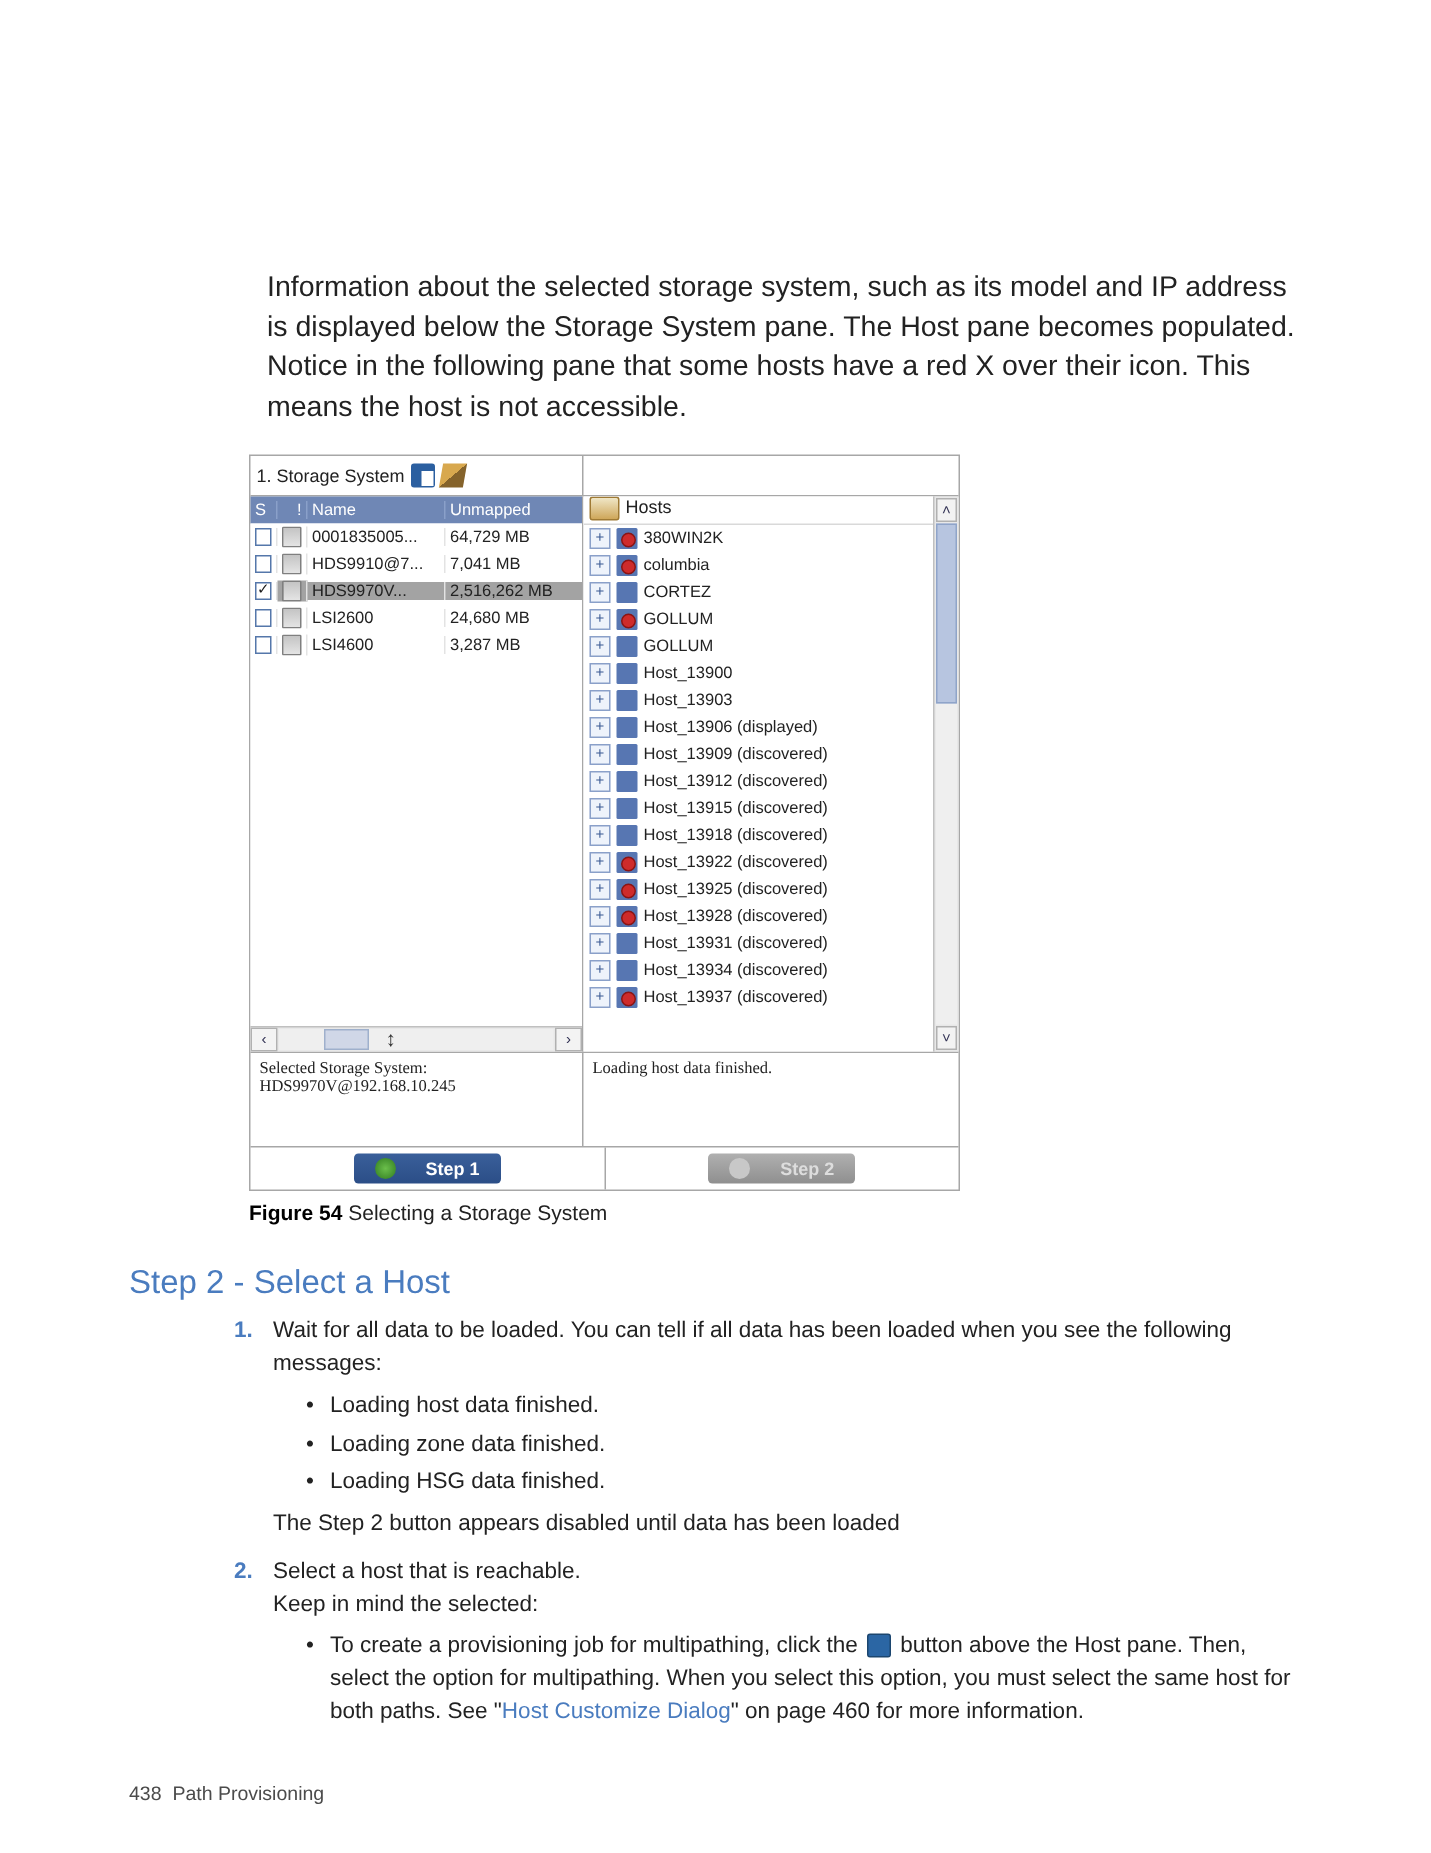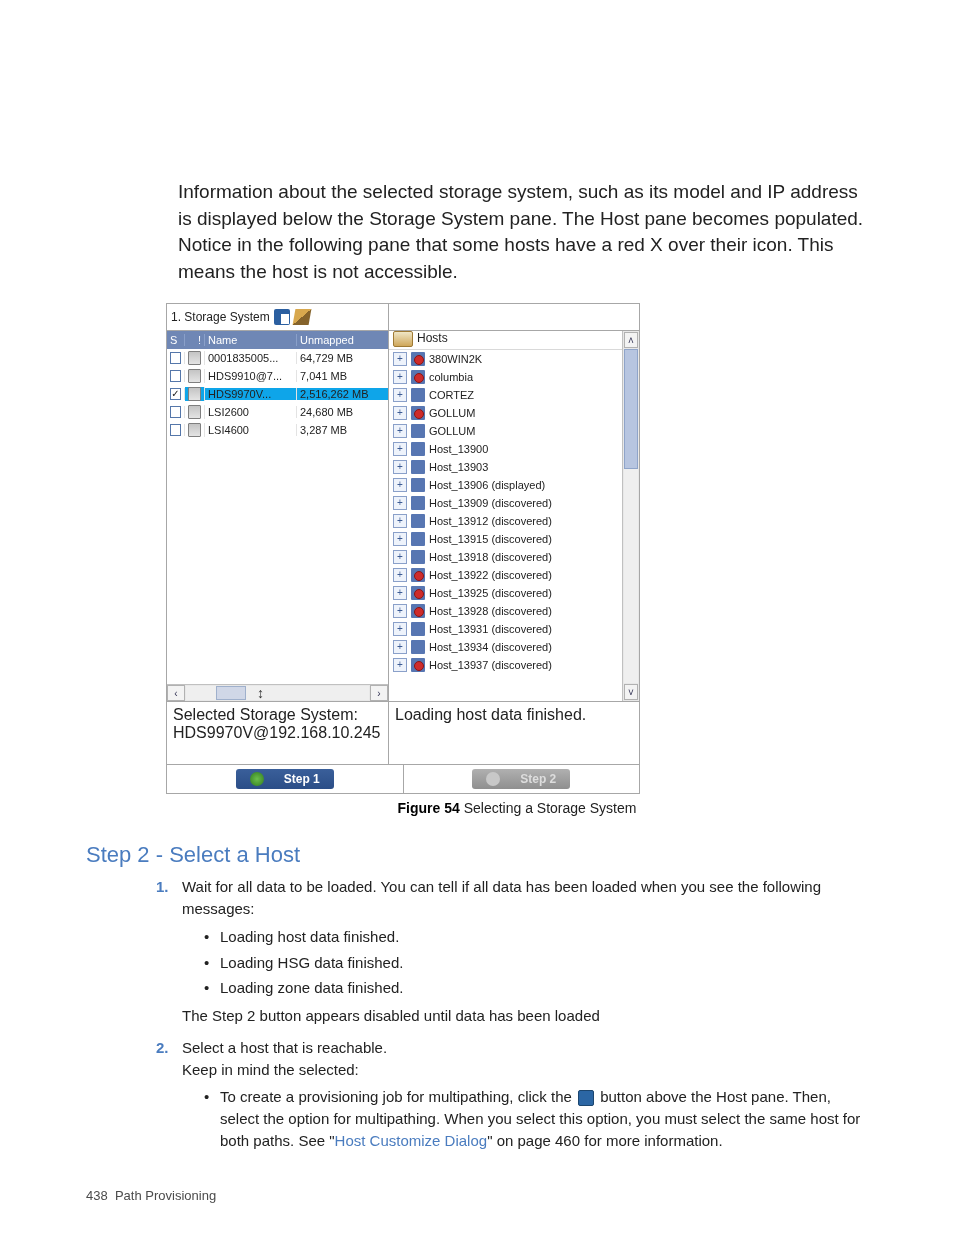--- a/index.html
+++ b/index.html
@@ -87,21 +87,21 @@
     display: flex;
     height: 18px;
     align-items: center;
     font-size: 11px;
   }
   .cell { padding: 0 3px; box-sizing:border-box; border-right: 1px solid #e3e3e3; overflow:hidden; white-space:nowrap; }
   .cell.s { width: 18px; display:flex; align-items:center; justify-content:center; }
   .cell.flag { width: 20px; display:flex; align-items:center; justify-content:center; }
   .cell.name { width: 92px; }
   .cell.unm { flex:1; border-right:none; }
-  .row.sel .cell.name, .row.sel .cell.flag, .row.sel .cell.unm { background:#0ea5e9; }
+  .row.sel .cell.name, .row.sel .cell.flag, .row.sel .cell.unm { background:#a3a3a3; }
 
   .cb {
     width: 12px; height: 12px; border: 1px solid #5577aa; background:#fff; box-sizing:border-box;
     display:flex; align-items:center; justify-content:center;
   }
   .cb.checked::after { content:"✓"; font-size:10px; line-height:10px; color:#1a1a1a; }
   .disk-ic { width:12px; height:12px; background:linear-gradient(#c4c4c4,#e4e4e4); border:1px solid #7f7f7f; border-radius:1px; }
 
   .hscroll {
     height: 16px;
@@ -139,22 +139,22 @@
   .vscroll .btn { height:14px; background:#f3f3f3; border:1px solid #b1b1b1; display:flex; align-items:center; justify-content:center; font-size:10px; color:#335; margin:1px; }
   .vscroll .track { flex:1; margin:0 1px; background:#efefef; position:relative; }
   .vscroll .thumb { position:absolute; left:0; top:0; width:100%; height:120px; background:#b7c5e0; border:1px solid #8fa4c9; box-sizing:border-box; }
 
   .shot-info {
     display:flex;
     height: 62px;
   }
   .info-cell {
     padding: 4px 6px;
-    font-family: Liberation Sans, sans-serif;
-    font-size:16px;
+    font-family: Liberation Serif, serif;
+    font-size:11px;
     box-sizing:border-box;
     position:relative;
   }
   .info-cell.left { width:222px; border-right:1px solid #a7a7a7; }
   .info-cell.right { flex:1; }
 
   .shot-steps {
     display:flex;
     height: 28px;
     border-top:1px solid #a7a7a7;
@@ -171,21 +171,20 @@
   .step-btn.active { background:linear-gradient(#3a5f9a,#2b4e87); }
   .step-btn.disabled { background:linear-gradient(#b0b0b0,#8f8f8f); color:#ddd; }
   .step-btn .ic { width:14px; height:14px; border-radius:50%; }
   .step-btn.active .ic { background:radial-gradient(#6bbf4b,#2f7a1f); }
   .step-btn.disabled .ic { background:#c8c8c8; }
 
   .caption {
     margin-left: 80px;
     margin-top: 6px;
     font-size: 14px;
-    text-align: center;
   }
   .caption .fig { color:#000; font-weight:bold; }
 
   h2.section {
     color:#4a7cbf;
     font-weight:normal;
     font-size:22px;
     margin: 26px 0 8px 0;
   }
   ol.steps {
@@ -472,22 +471,22 @@
     <span class="fig">Figure 54 </span><span>Selecting a Storage System</span>
   </div>
 
   <h2 class="section">Step 2 - Select a Host</h2>
 
   <ol class="steps">
     <li>
       <span>Wait for all data to be loaded. You can tell if all data has been loaded when you see the following messages:</span>
       <ul class="bullets">
         <li>Loading host data finished.</li>
+        <li>Loading zone data finished.</li>
         <li>Loading HSG data finished.</li>
-        <li>Loading zone data finished.</li>
       </ul>
       <span>The Step 2 button appears disabled until data has been loaded</span>
     </li>
     <li>
       <span>Select a host that is reachable.</span><br>
       <span>Keep in mind the selected:</span>
       <ul class="bullets">
         <li>
           <span>To create a provisioning job for multipathing, click the </span><span class="inline-ic"></span><span> button above the Host pane. Then, select the option for multipathing. When you select this option, you must select the same host for both paths. See "</span><span class="link">Host Customize Dialog</span><span>" on page 460 for more information.</span>
         </li>

